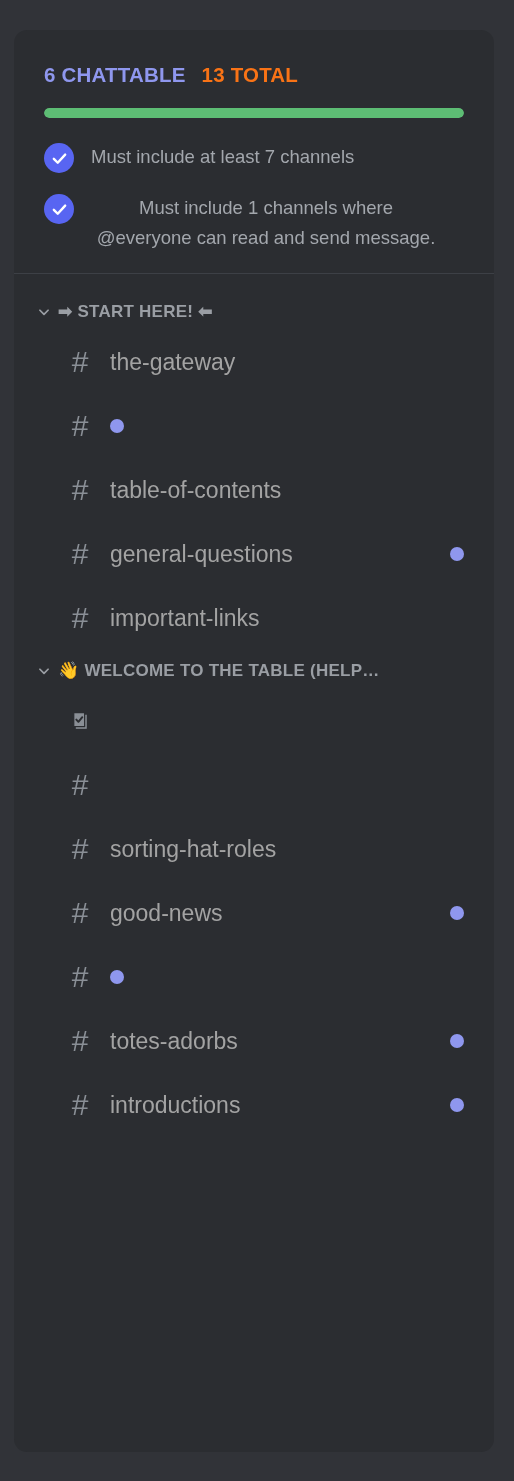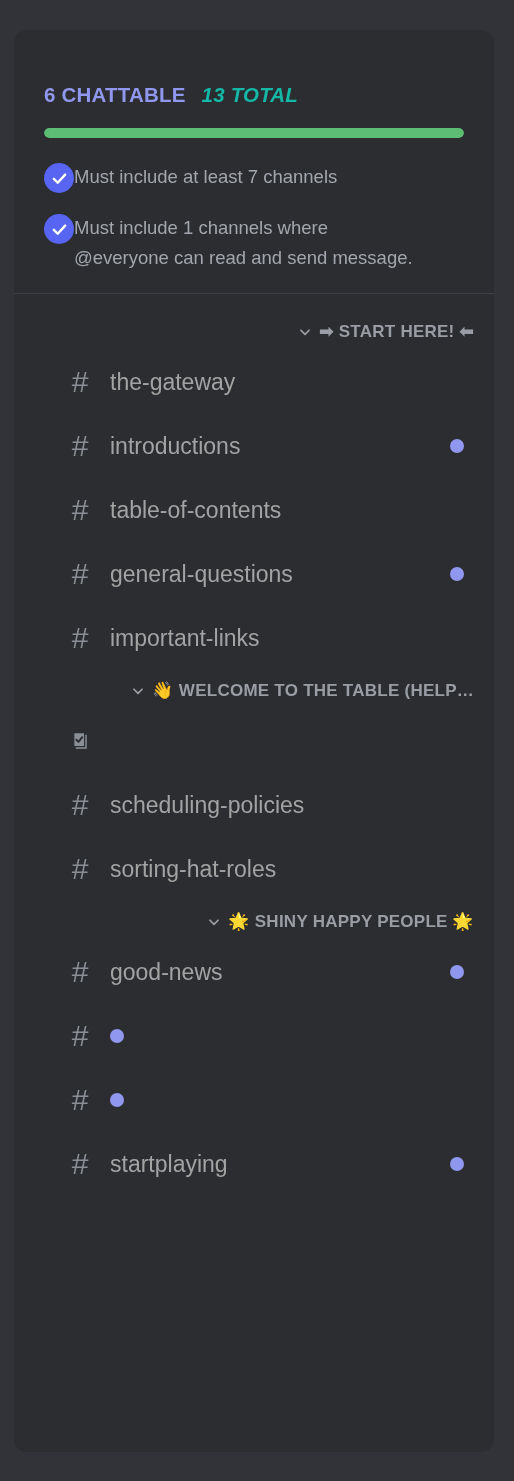--- a/index.html
+++ b/index.html
@@ -28,44 +28,45 @@
     padding: 33px 30px 0 30px;
   }
 
   .counts {
     display: flex;
     align-items: baseline;
     gap: 16px;
     font-size: 20.5px;
     font-weight: bold;
     letter-spacing: 0.2px;
-    margin-top: 20px;
   }
   .count-chattable { color: #8f97ee; }
-  .count-total { color: #14b8a6; font-style: italic; }
+  .count-total { color: #f97316; }
 
   .progress-track {
     margin-top: 21px;
     height: 10px;
     border-radius: 6px;
     background: #3b3d43;
     overflow: hidden;
   }
   .progress-fill {
     height: 100%;
     border-radius: 6px;
     background: #5dbd74;
   }
 
   .requirements { margin-top: 24px; }
 
   .req {
     display: flex;
     align-items: flex-start;
+    gap: 17px;
     margin-bottom: 20px;
+    text-align: center;
   }
   .check {
     flex: 0 0 auto;
     width: 30px;
     height: 30px;
     border-radius: 50%;
     background: #5865f2;
     display: flex;
     align-items: center;
     justify-content: center;
@@ -87,21 +88,20 @@
   }
 
   
   #channels { padding-top: 17px; }
 
   .category {
     display: flex;
     align-items: center;
     gap: 7px;
     padding: 10px 20px 8px 23px;
-    justify-content: flex-end;
   }
   .chev {
     flex: 0 0 auto;
     width: 14px;
     height: 14px;
     color: #9a9ea4;
     display: block;
   }
   .cat-label {
     color: #9a9ea4;
@@ -201,21 +201,20 @@
         <span class="ch-icon">
           <span class="ch-hash">#</span>
         </span>
         <span class="ch-name">the-gateway</span>
         <span class="ch-dot hidden"></span>
       </div>
       <div class="channel">
         <span class="ch-icon">
           <span class="ch-hash">#</span>
         </span>
-        <span class="ch-name">introductions</span>
         <span class="ch-dot"></span>
       </div>
       <div class="channel">
         <span class="ch-icon">
           <span class="ch-hash">#</span>
         </span>
         <span class="ch-name">table-of-contents</span>
         <span class="ch-dot hidden"></span>
       </div>
       <div class="channel">
@@ -245,56 +244,50 @@
             <path d="M5.5 3.5h10.5v13.5H5.5z" fill="#8a8f96" stroke="#2b2d31" stroke-width="1.2"></path>
             <polyline points="8,10.2 10,12.3 13.7,7.9" stroke="#2b2d31" stroke-width="1.9" stroke-linecap="round" stroke-linejoin="round" fill="none"></polyline>
           </svg>
         </span>
         <span class="ch-dot hidden"></span>
       </div>
       <div class="channel">
         <span class="ch-icon">
           <span class="ch-hash">#</span>
         </span>
-        <span class="ch-name">scheduling-policies</span>
         <span class="ch-dot hidden"></span>
       </div>
       <div class="channel">
         <span class="ch-icon">
           <span class="ch-hash">#</span>
         </span>
         <span class="ch-name">sorting-hat-roles</span>
         <span class="ch-dot hidden"></span>
       </div>
-      <div class="category">
-        <svg class="chev" viewBox="0 0 24 24" fill="none" stroke="currentColor" stroke-width="3" stroke-linecap="round" stroke-linejoin="round">
-          <polyline points="5,9 12,16 19,9"></polyline>
-        </svg>
-        <span class="cat-label">🌟 SHINY HAPPY PEOPLE 🌟</span>
-      </div>
       <div class="channel">
         <span class="ch-icon">
           <span class="ch-hash">#</span>
         </span>
         <span class="ch-name">good-news</span>
         <span class="ch-dot"></span>
       </div>
       <div class="channel">
         <span class="ch-icon">
           <span class="ch-hash">#</span>
         </span>
         <span class="ch-dot"></span>
       </div>
       <div class="channel">
         <span class="ch-icon">
           <span class="ch-hash">#</span>
         </span>
-        <span class="ch-dot"></span>
-      </div>
-      <div class="channel">
-        <span class="ch-icon">
-          <span class="ch-hash">#</span>
-        </span>
-        <span class="ch-name">startplaying</span>
+        <span class="ch-name">totes-adorbs</span>
+        <span class="ch-dot"></span>
+      </div>
+      <div class="channel">
+        <span class="ch-icon">
+          <span class="ch-hash">#</span>
+        </span>
+        <span class="ch-name">introductions</span>
         <span class="ch-dot"></span>
       </div>
     </div>
 </div>
 
 </body></html>

